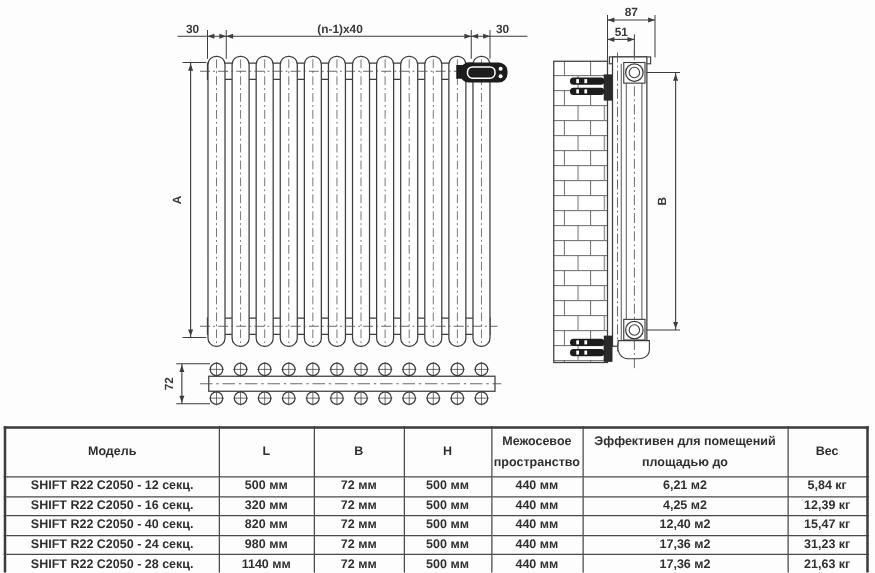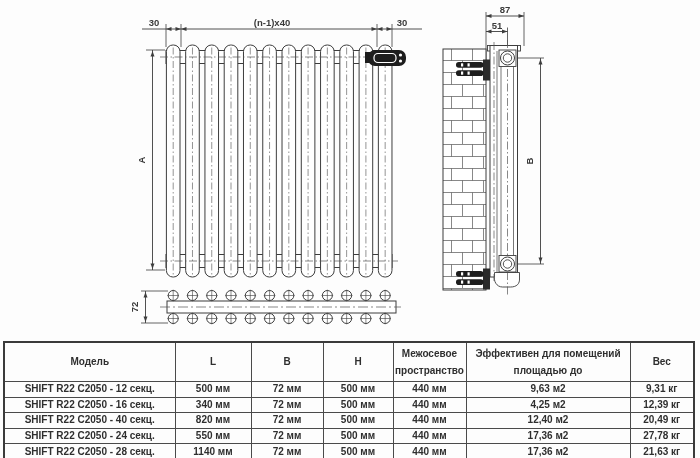--- a/index.html
+++ b/index.html
@@ -283,49 +283,49 @@
       <th>Вес</th>
     </tr>
   </thead>
   <tbody>
       <tr>
         <td>SHIFT R22 C2050 - 12 секц.</td>
         <td>500 мм</td>
         <td>72 мм</td>
         <td>500 мм</td>
         <td>440 мм</td>
-        <td>9,63 м2</td>
-        <td>9,31 кг</td>
+        <td>6,21 м2</td>
+        <td>5,84 кг</td>
       </tr>
       <tr>
         <td>SHIFT R22 C2050 - 16 секц.</td>
-        <td>340 мм</td>
+        <td>320 мм</td>
         <td>72 мм</td>
         <td>500 мм</td>
         <td>440 мм</td>
         <td>4,25 м2</td>
         <td>12,39 кг</td>
       </tr>
       <tr>
         <td>SHIFT R22 C2050 - 40 секц.</td>
         <td>820 мм</td>
         <td>72 мм</td>
         <td>500 мм</td>
         <td>440 мм</td>
         <td>12,40 м2</td>
-        <td>20,49 кг</td>
+        <td>15,47 кг</td>
       </tr>
       <tr>
         <td>SHIFT R22 C2050 - 24 секц.</td>
-        <td>550 мм</td>
+        <td>980 мм</td>
         <td>72 мм</td>
         <td>500 мм</td>
         <td>440 мм</td>
         <td>17,36 м2</td>
-        <td>27,78 кг</td>
+        <td>31,23 кг</td>
       </tr>
       <tr>
         <td>SHIFT R22 C2050 - 28 секц.</td>
         <td>1140 мм</td>
         <td>72 мм</td>
         <td>500 мм</td>
         <td>440 мм</td>
         <td>17,36 м2</td>
         <td>21,63 кг</td>
       </tr>

